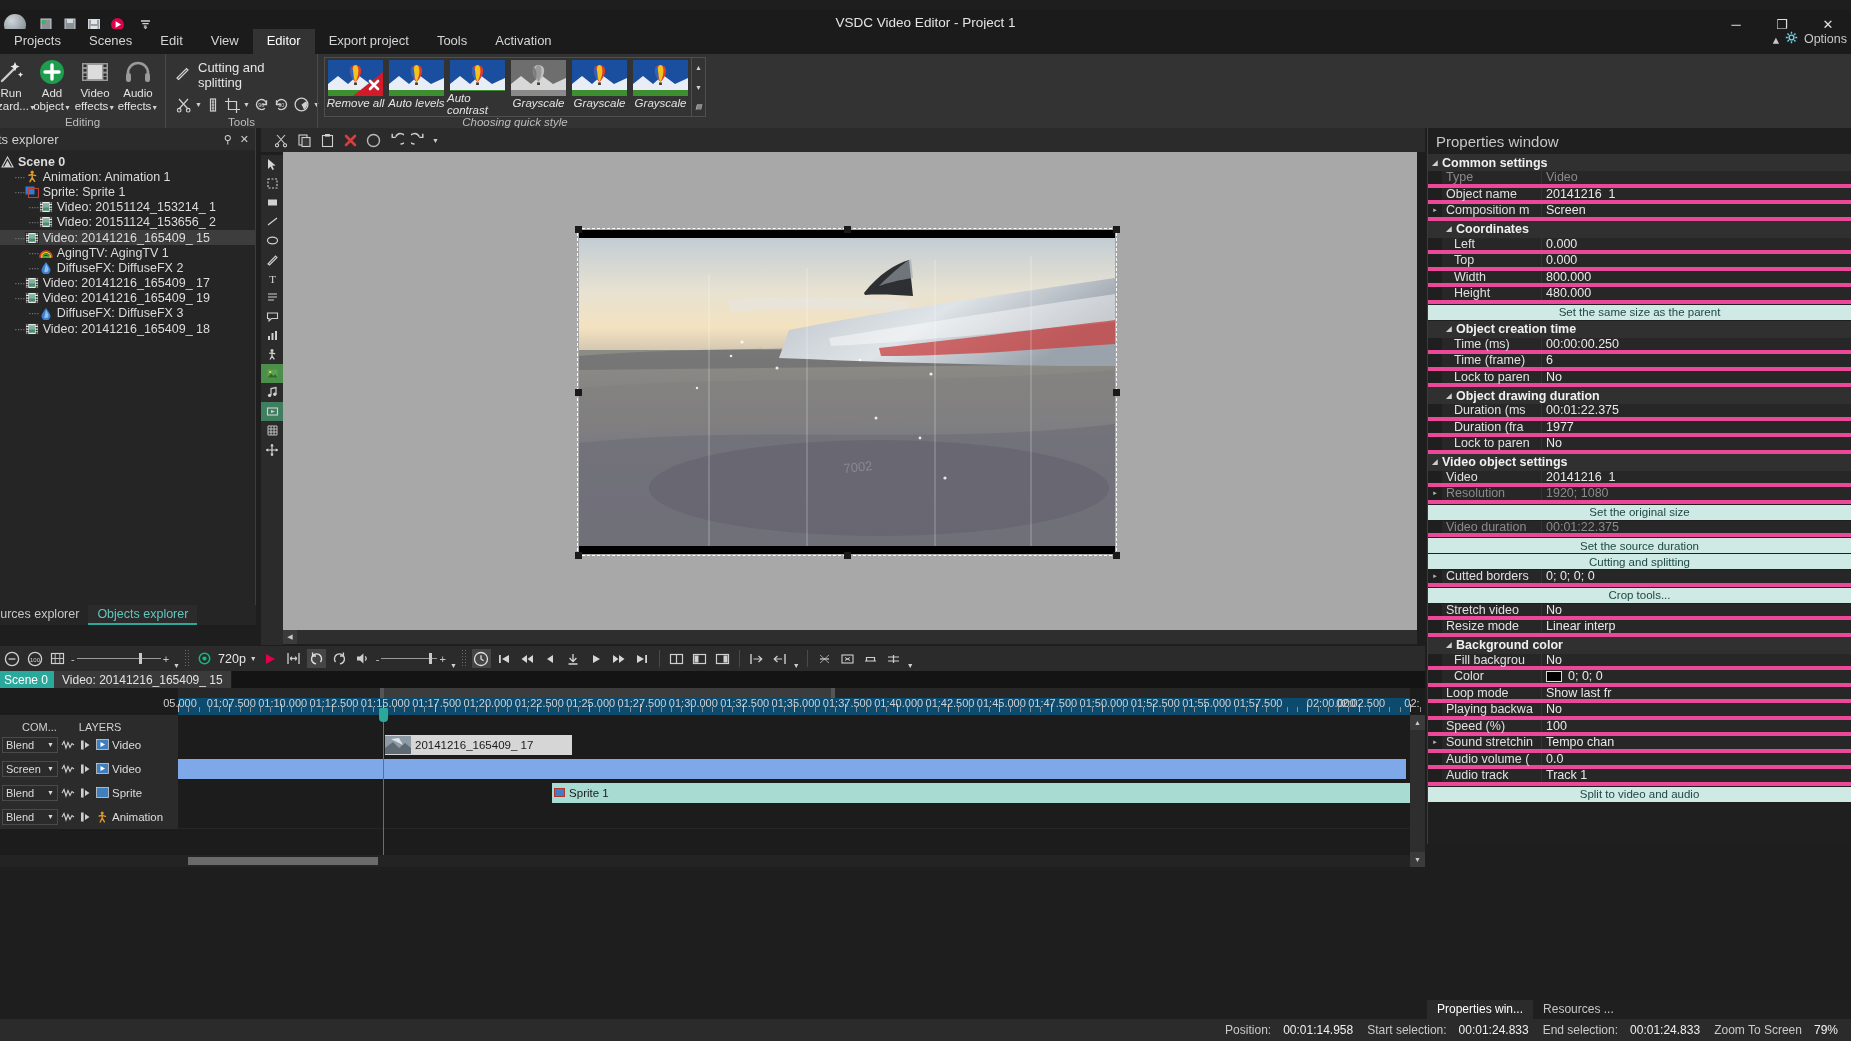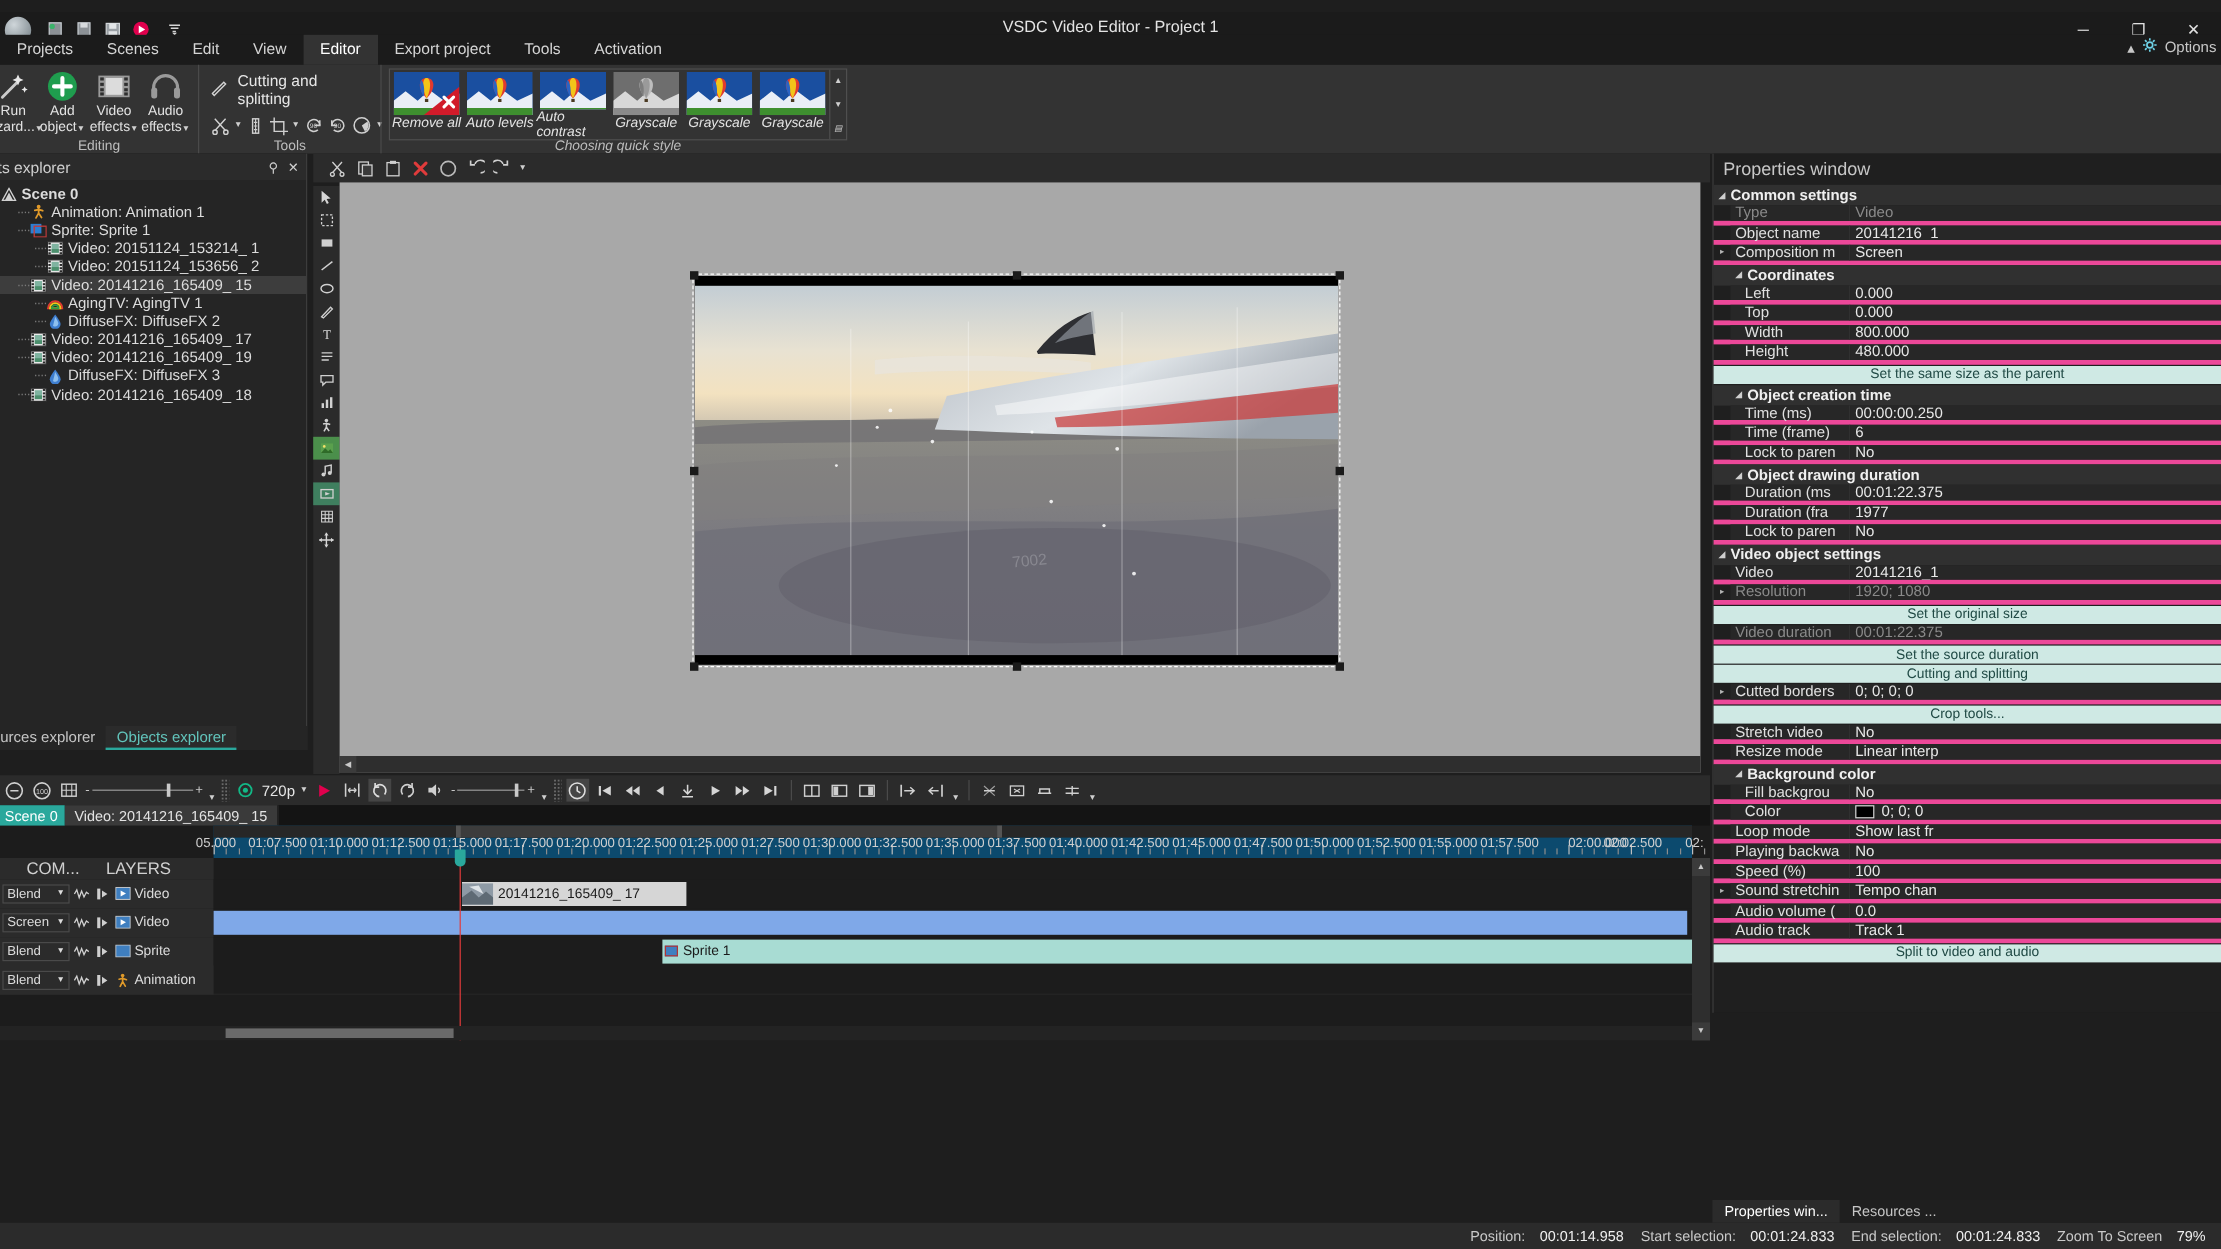--- a/index.html
+++ b/index.html
@@ -100,21 +100,21 @@
   .crumb-obj { background:#3a3a3a; color:#e3e3e3; padding:1px 8px; height:17px; display:flex; align-items:center; border-right:1px solid #1c1c1c;}
 
   #rulerzone { position:absolute; left:178px; top:17px; width:1232px; height:27px; background:#0c4a6e;}
   #scrollmini { position:absolute; left:0; top:0; width:1232px; height:10px; background:#272727; }
   #scrollmini .thumb { position:absolute; height:10px; background:#3c3c3c; border-left:4px solid #555; border-right:4px solid #555;}
   #ruler { position:absolute; left:0; top:10px; width:1232px; height:17px; }
   .rtick { position:absolute; top:9px; width:1px; height:5px; background:#8d8d8d; }
   .rtick.maj { top:6px; height:8px; background:#bdbdbd;}
   .rlbl { position:absolute; top:-1px; font-size:11px; color:#cfcfcf; transform:translateX(-50%); white-space:nowrap;}
 
-  #tracks-hdr { position:absolute; left:0; top:44px; width:178px; height:18px; background:#2b2b2b; display:flex; align-items:flex-start; font-size:14px; color:#d0d0d0;}
+  #tracks-hdr { position:absolute; left:0; top:44px; width:178px; height:18px; background:#2b2b2b; display:flex; align-items:flex-end; font-size:11px; color:#d0d0d0;}
   #tracks { position:absolute; left:0; top:62px; width:1425px; }
   .trow { height:24px; display:flex; align-items:center; border-bottom:1px solid #262626;}
   .thead { width:178px; height:24px; display:flex; align-items:center; gap:3px; padding-left:2px; background:#2b2b2b; flex:0 0 auto;}
   .blendsel { width:56px; height:16px; background:#2b2b2b; border:1px solid #4a4a4a; font-size:11px; color:#dcdcdc; display:flex; align-items:center; padding-left:3px;}
   .blendsel .cv{ margin-left:auto; font-size:7px; padding-right:3px;}
   .tico { width:14px; height:14px; display:flex; align-items:center; justify-content:center;}
   .tname { font-size:11.5px; color:#dcdcdc; }
   .tlane { flex:1; height:24px; position:relative; background:#1c1c1c;}
   .clip { position:absolute; top:2px; height:20px; display:flex; align-items:center; font-size:11.5px; color:#1a1a1a; overflow:hidden; white-space:nowrap;}
   .clip .cthumb{ width:26px; height:18px; flex:0 0 auto; margin-right:4px;}

